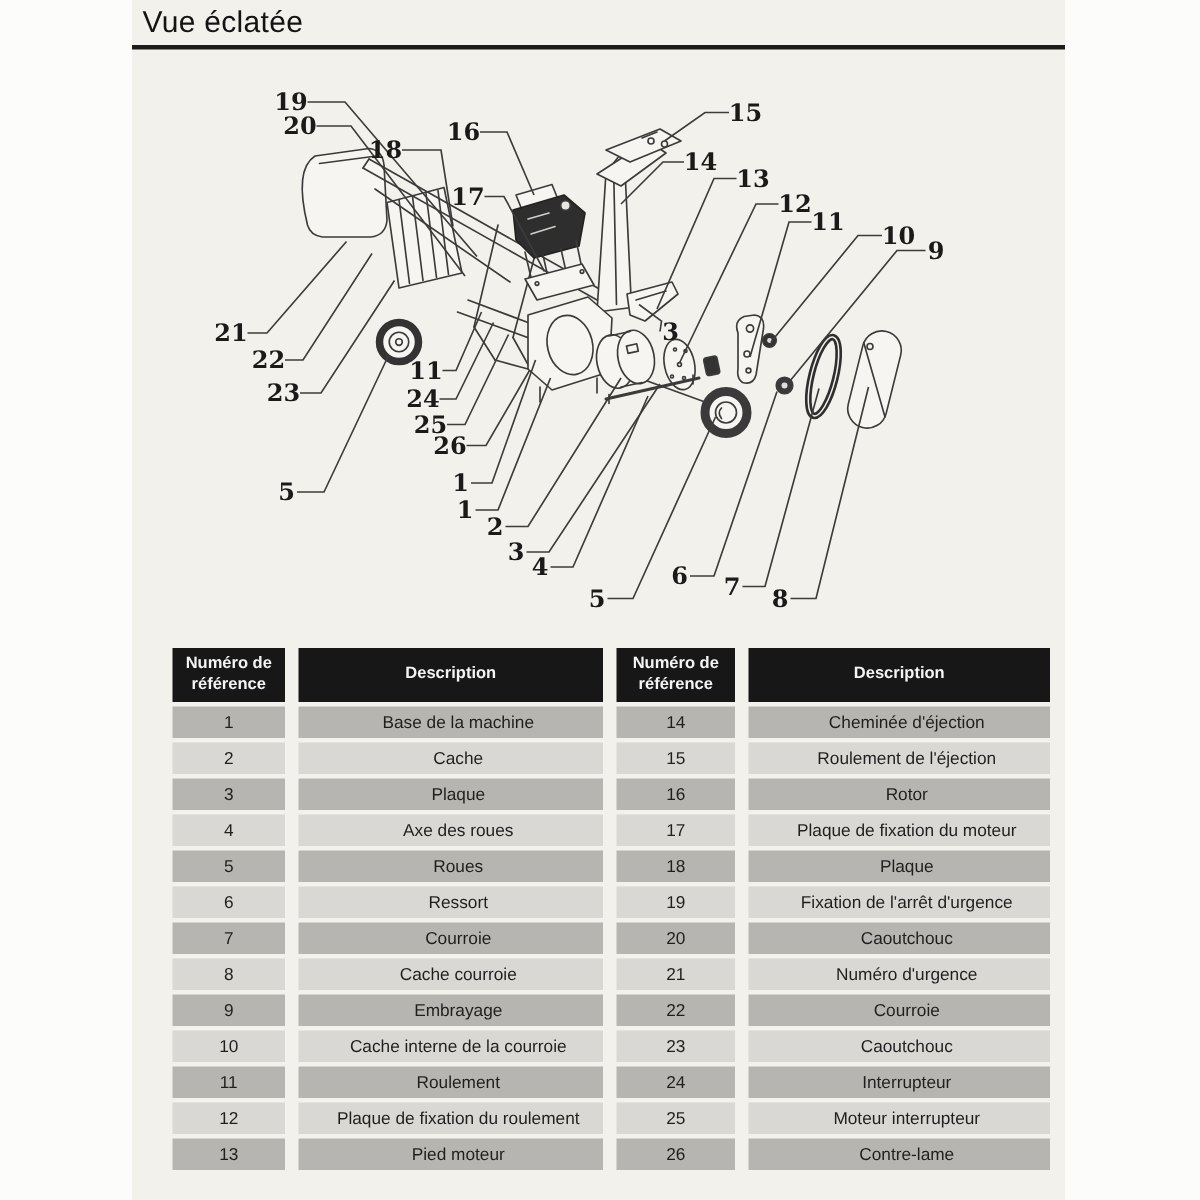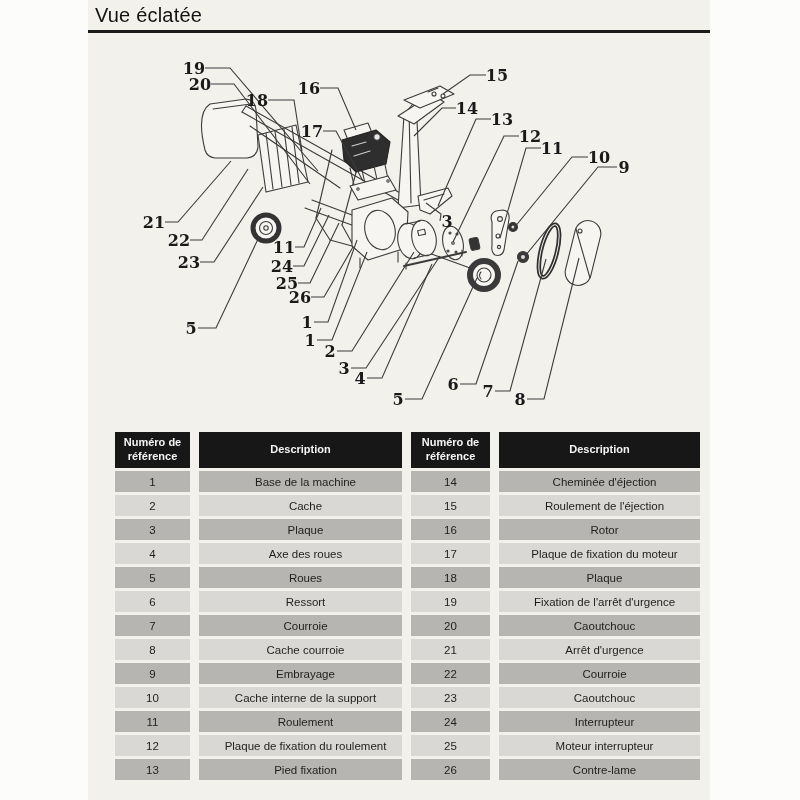--- a/index.html
+++ b/index.html
@@ -316,47 +316,47 @@
         <tr class="dark">
           <td class="ref">7</td>
           <td class="desc">Courroie</td>
           <td class="ref">20</td>
           <td class="desc">Caoutchouc</td>
         </tr>
         <tr class="light">
           <td class="ref">8</td>
           <td class="desc">Cache courroie</td>
           <td class="ref">21</td>
-          <td class="desc">Arrêt d'urgence</td>
+          <td class="desc">Numéro d'urgence</td>
         </tr>
         <tr class="dark">
           <td class="ref">9</td>
           <td class="desc">Embrayage</td>
           <td class="ref">22</td>
           <td class="desc">Courroie</td>
         </tr>
         <tr class="light">
           <td class="ref">10</td>
-          <td class="desc">Cache interne de la support</td>
+          <td class="desc">Cache interne de la courroie</td>
           <td class="ref">23</td>
           <td class="desc">Caoutchouc</td>
         </tr>
         <tr class="dark">
           <td class="ref">11</td>
           <td class="desc">Roulement</td>
           <td class="ref">24</td>
           <td class="desc">Interrupteur</td>
         </tr>
         <tr class="light">
           <td class="ref">12</td>
           <td class="desc">Plaque de fixation du roulement</td>
           <td class="ref">25</td>
           <td class="desc">Moteur interrupteur</td>
         </tr>
         <tr class="dark">
           <td class="ref">13</td>
-          <td class="desc">Pied fixation</td>
+          <td class="desc">Pied moteur</td>
           <td class="ref">26</td>
           <td class="desc">Contre-lame</td>
         </tr>
       </tbody>
   </table>
 </div>
 
 </body></html>

